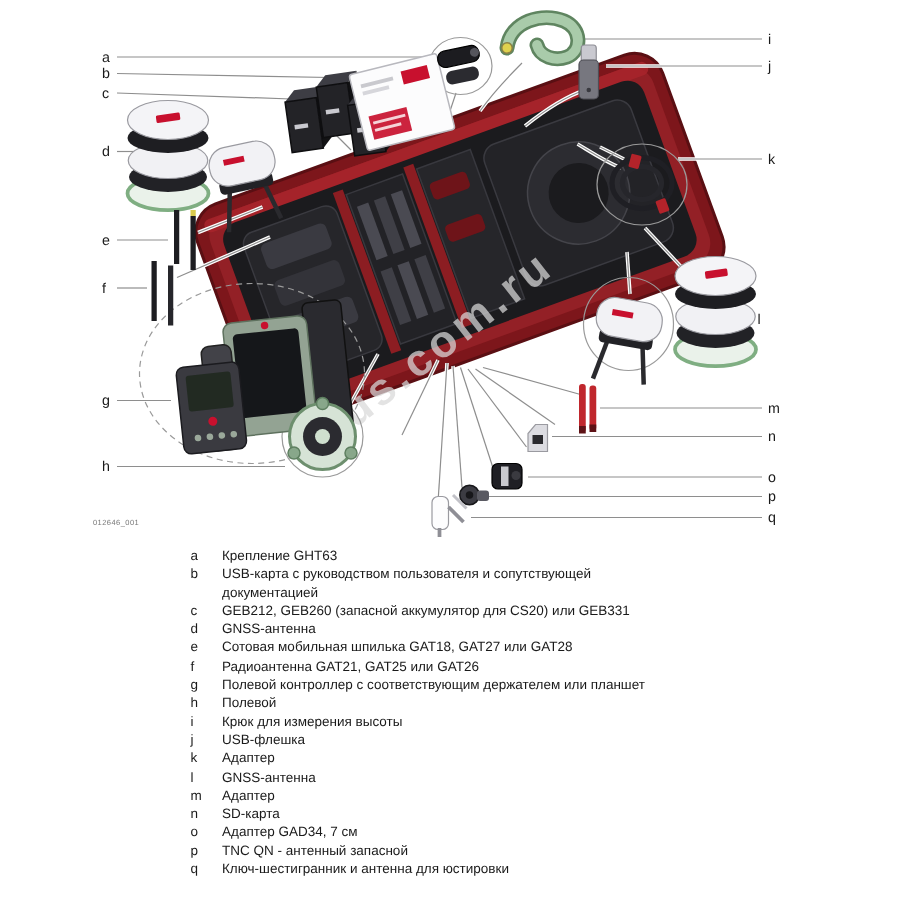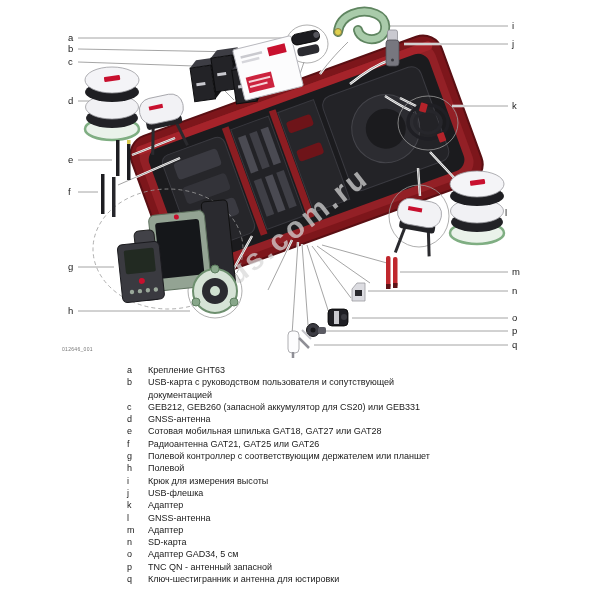--- a/index.html
+++ b/index.html
@@ -330,21 +330,21 @@
   <div class="legend-row">
       <span class="legend-letter">m</span>
       <span class="legend-text">Адаптер</span>
     </div>
   <div class="legend-row">
       <span class="legend-letter">n</span>
       <span class="legend-text">SD-карта</span>
     </div>
   <div class="legend-row">
       <span class="legend-letter">o</span>
-      <span class="legend-text">Адаптер GAD34, 5 см</span>
+      <span class="legend-text">Адаптер GAD34, 7 см</span>
     </div>
   <div class="legend-row">
       <span class="legend-letter">p</span>
       <span class="legend-text">TNC QN - антенный запасной</span>
     </div>
   <div class="legend-row">
       <span class="legend-letter">q</span>
       <span class="legend-text">Ключ-шестигранник и антенна для юстировки</span>
     </div>
 </div>

